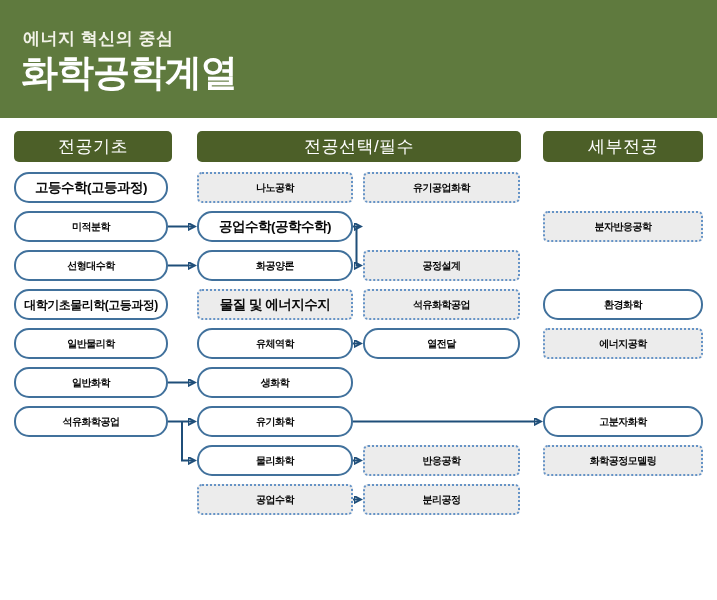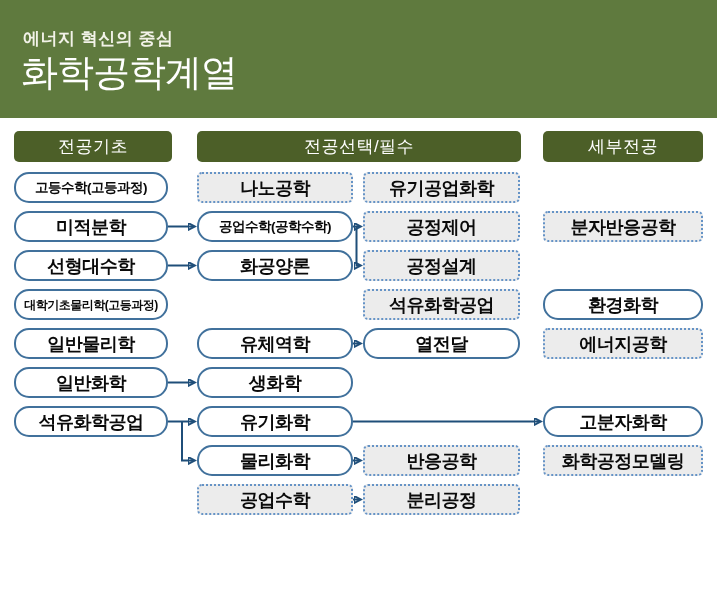--- a/index.html
+++ b/index.html
@@ -8,32 +8,32 @@
     font-family:"Liberation Sans","DejaVu Sans",sans-serif;overflow:hidden;
   }
   .band{
     position:absolute;left:0;top:0;width:717px;height:118px;background:#5F7A3E;
   }
   .band .subtitle{
     position:absolute;left:23px;top:27px;font-size:17px;font-weight:600;
     color:#F2F2E8;letter-spacing:0.5px;
   }
   .band .title{
-    position:absolute;left:21px;top:48px;font-size:37px;font-weight:400;
+    position:absolute;left:21px;top:48px;font-size:37px;font-weight:700;
     color:#ffffff;letter-spacing:-1px;
   }
   .colhead{
     position:absolute;height:31px;background:#4C5F28;border-radius:5px;
     color:#ffffff;font-size:17px;font-weight:400;
     display:flex;align-items:center;justify-content:center;letter-spacing:0.5px;
   }
   .node{
     position:absolute;height:31px;box-sizing:border-box;
     display:flex;align-items:center;justify-content:center;
-    font-size:18px;font-weight:700;color:#0a0a0a;letter-spacing:-0.5px;
+    font-size:10px;font-weight:700;color:#0a0a0a;letter-spacing:-0.5px;
     text-align:center;line-height:1;
   }
   .node.solid{
     background:#ffffff;border:2px solid #41719C;border-radius:15px;
   }
   .node.dashed{
     background:#ECECEC;border:2px dotted #6593C6;border-radius:5px;
   }
   svg.connectors{
     position:absolute;left:0;top:0;width:717px;height:600px;pointer-events:none;
@@ -77,28 +77,28 @@
   <div class="node solid" style="left:14px;top:211px;width:154px">미적분학</div>
   <div class="node solid" style="left: 14px; top: 289px; width: 154px; font-size: 12px;">대학기초물리학(고등과정)</div>
   <div class="node solid" style="left:14px;top:250px;width:154px">선형대수학</div>
   <div class="node solid" style="left:14px;top:328px;width:154px">일반물리학</div>
   <div class="node solid" style="left:14px;top:367px;width:154px">일반화학</div>
   <div class="node solid" style="left:14px;top:406px;width:154px">석유화학공업</div>
 
   <div class="node dashed" style="left:197px;top:172px;width:156px">나노공학</div>
   <div class="node solid" style="left: 197px; top: 211px; width: 156px; font-size: 13.5px;">공업수학(공학수학)</div>
   <div class="node solid" style="left:197px;top:250px;width:156px">화공양론</div>
+  <div class="node dashed" style="left: 197px; top: 289px; width: 156px; font-size: 13.5px;">물질 및 에너지수지</div>
   <div class="node solid" style="left:197px;top:328px;width:156px">유체역학</div>
   <div class="node solid" style="left:197px;top:367px;width:156px">생화학</div>
   <div class="node solid" style="left:197px;top:406px;width:156px">유기화학</div>
   <div class="node solid" style="left:197px;top:445px;width:156px">물리화학</div>
   <div class="node dashed" style="left:197px;top:484px;width:156px">공업수학</div>
 
   <div class="node dashed" style="left:363px;top:172px;width:157px">유기공업화학</div>
-  <div class="node dashed" style="left:363px;top:211px;width:157px">공정제어</div>
   <div class="node dashed" style="left:363px;top:250px;width:157px">공정설계</div>
   <div class="node dashed" style="left:363px;top:289px;width:157px">석유화학공업</div>
   <div class="node solid" style="left:363px;top:328px;width:157px">열전달</div>
   <div class="node dashed" style="left:363px;top:445px;width:157px">반응공학</div>
   <div class="node dashed" style="left:363px;top:484px;width:157px">분리공정</div>
 
   <div class="node dashed" style="left:543px;top:211px;width:160px">분자반응공학</div>
   <div class="node solid" style="left:543px;top:289px;width:160px">환경화학</div>
   <div class="node dashed" style="left:543px;top:328px;width:160px">에너지공학</div>
   <div class="node solid" style="left:543px;top:406px;width:160px">고분자화학</div>

